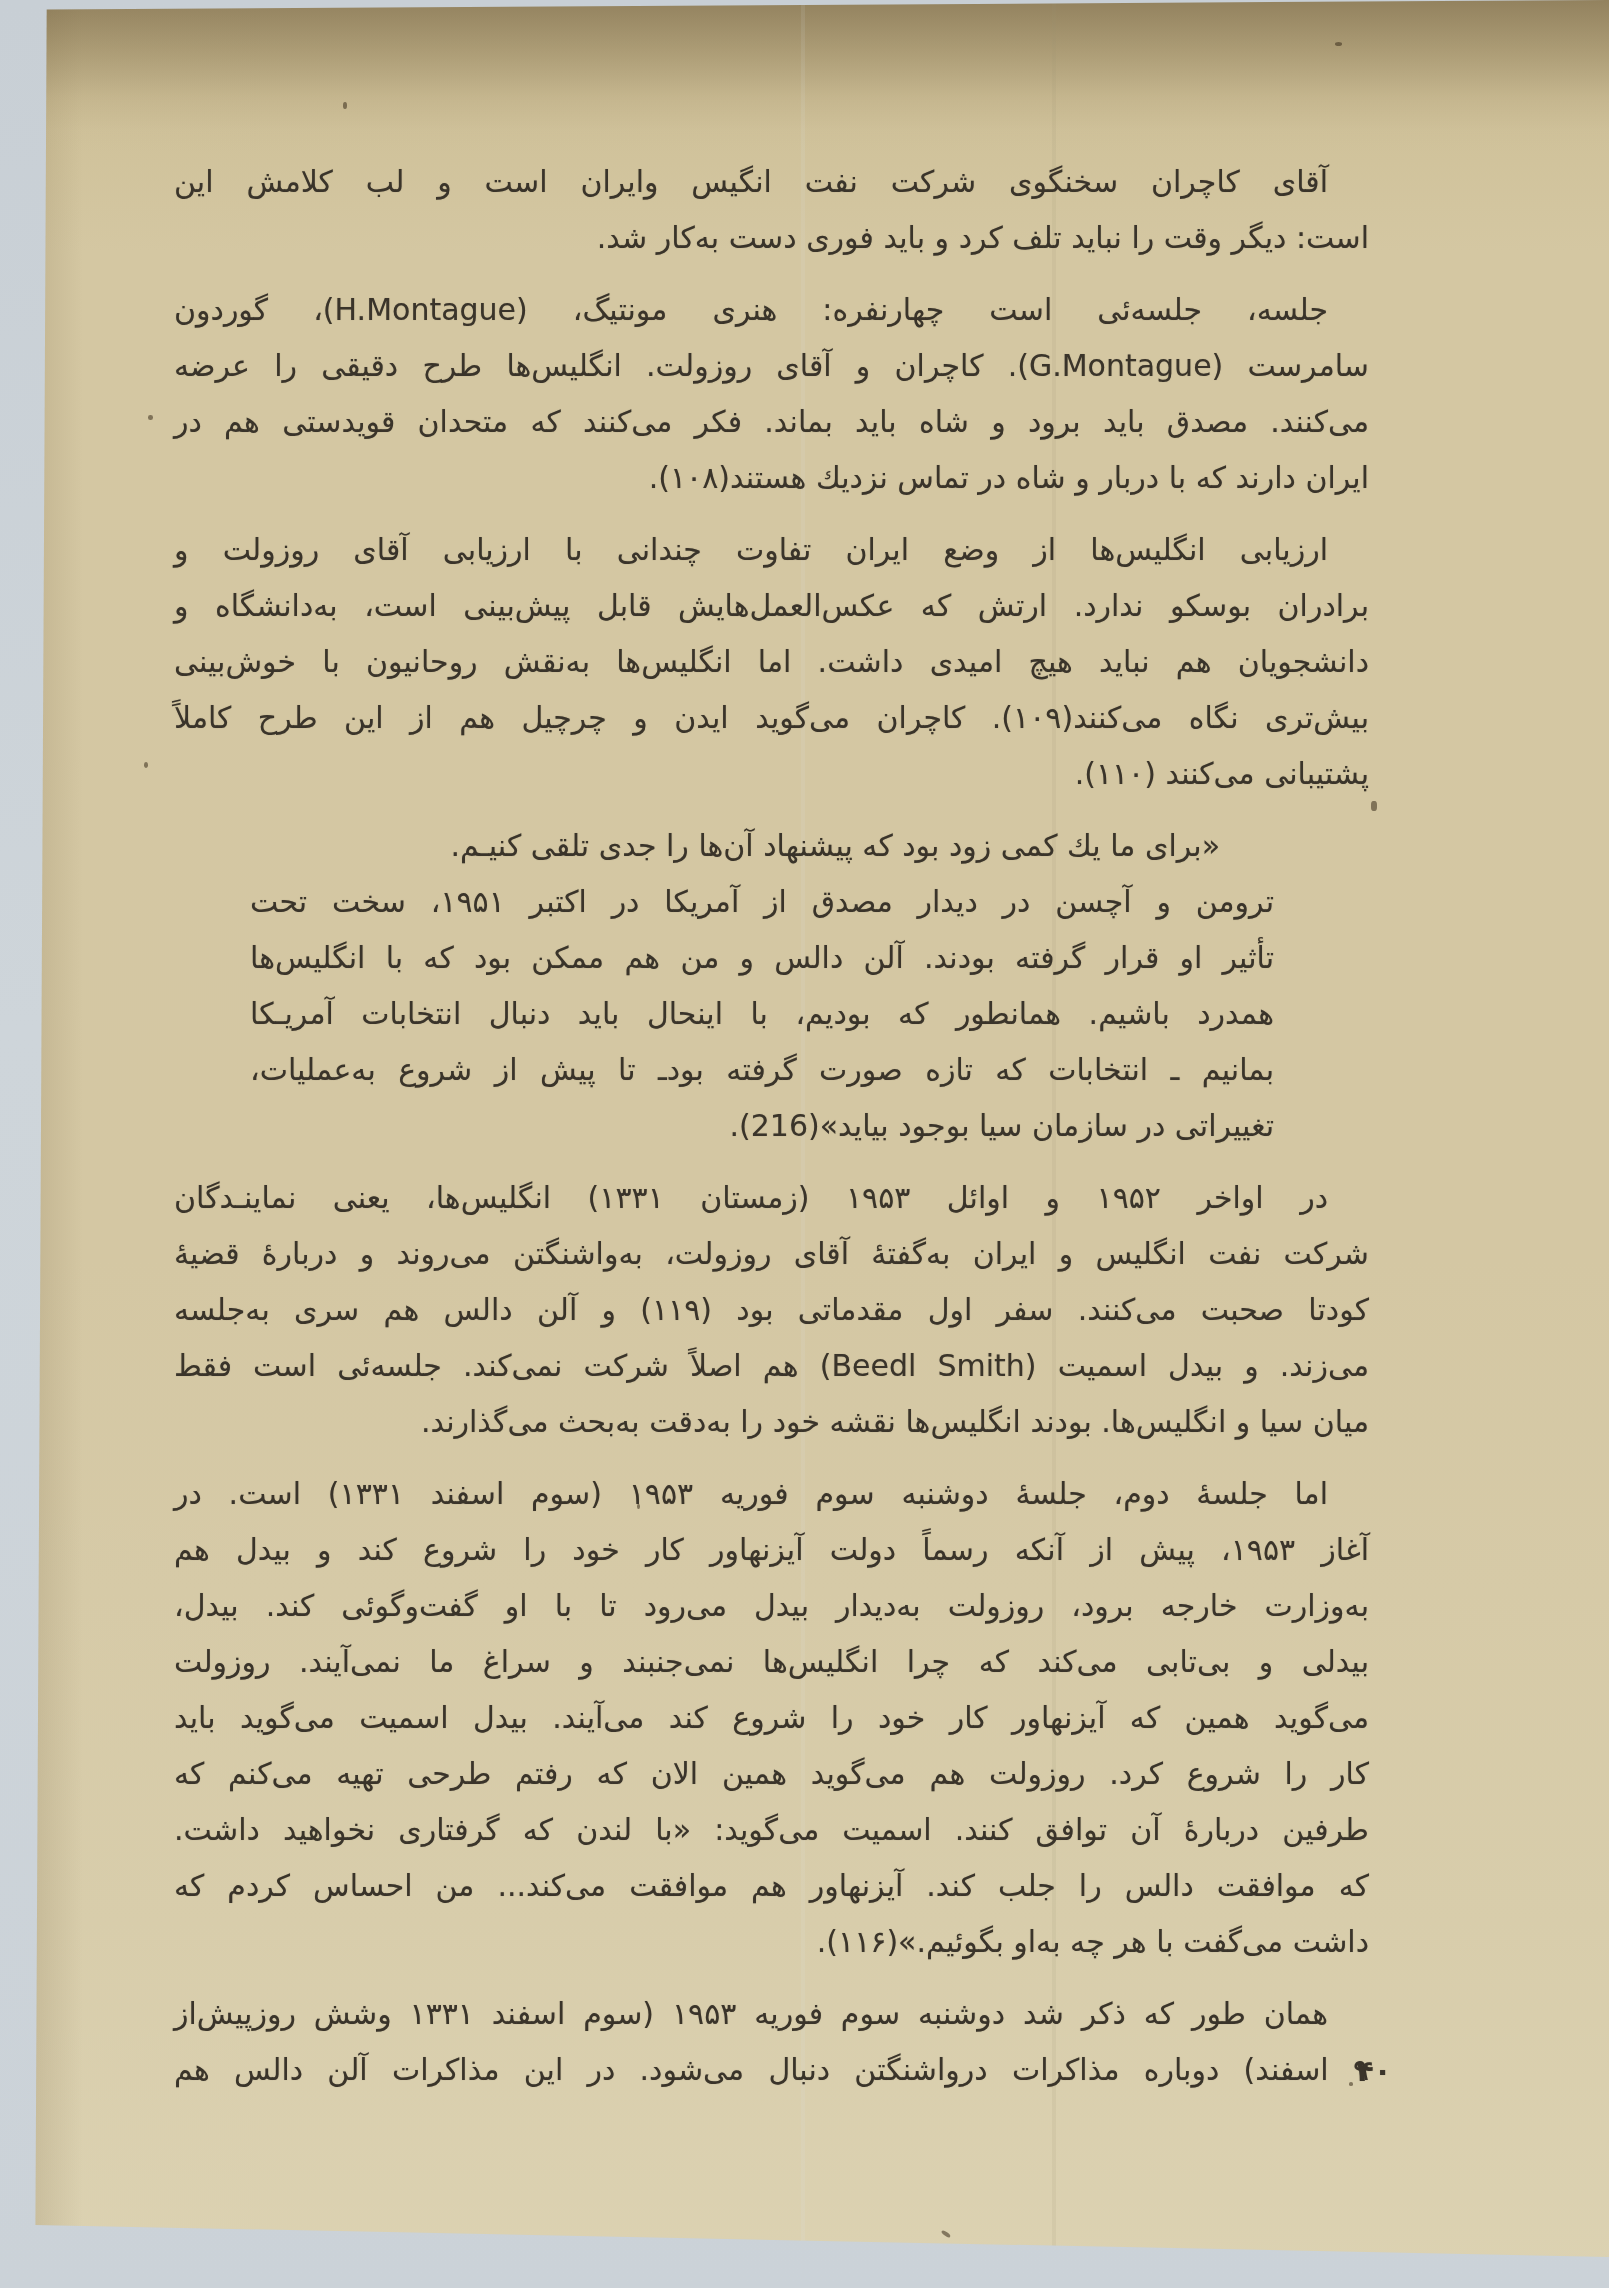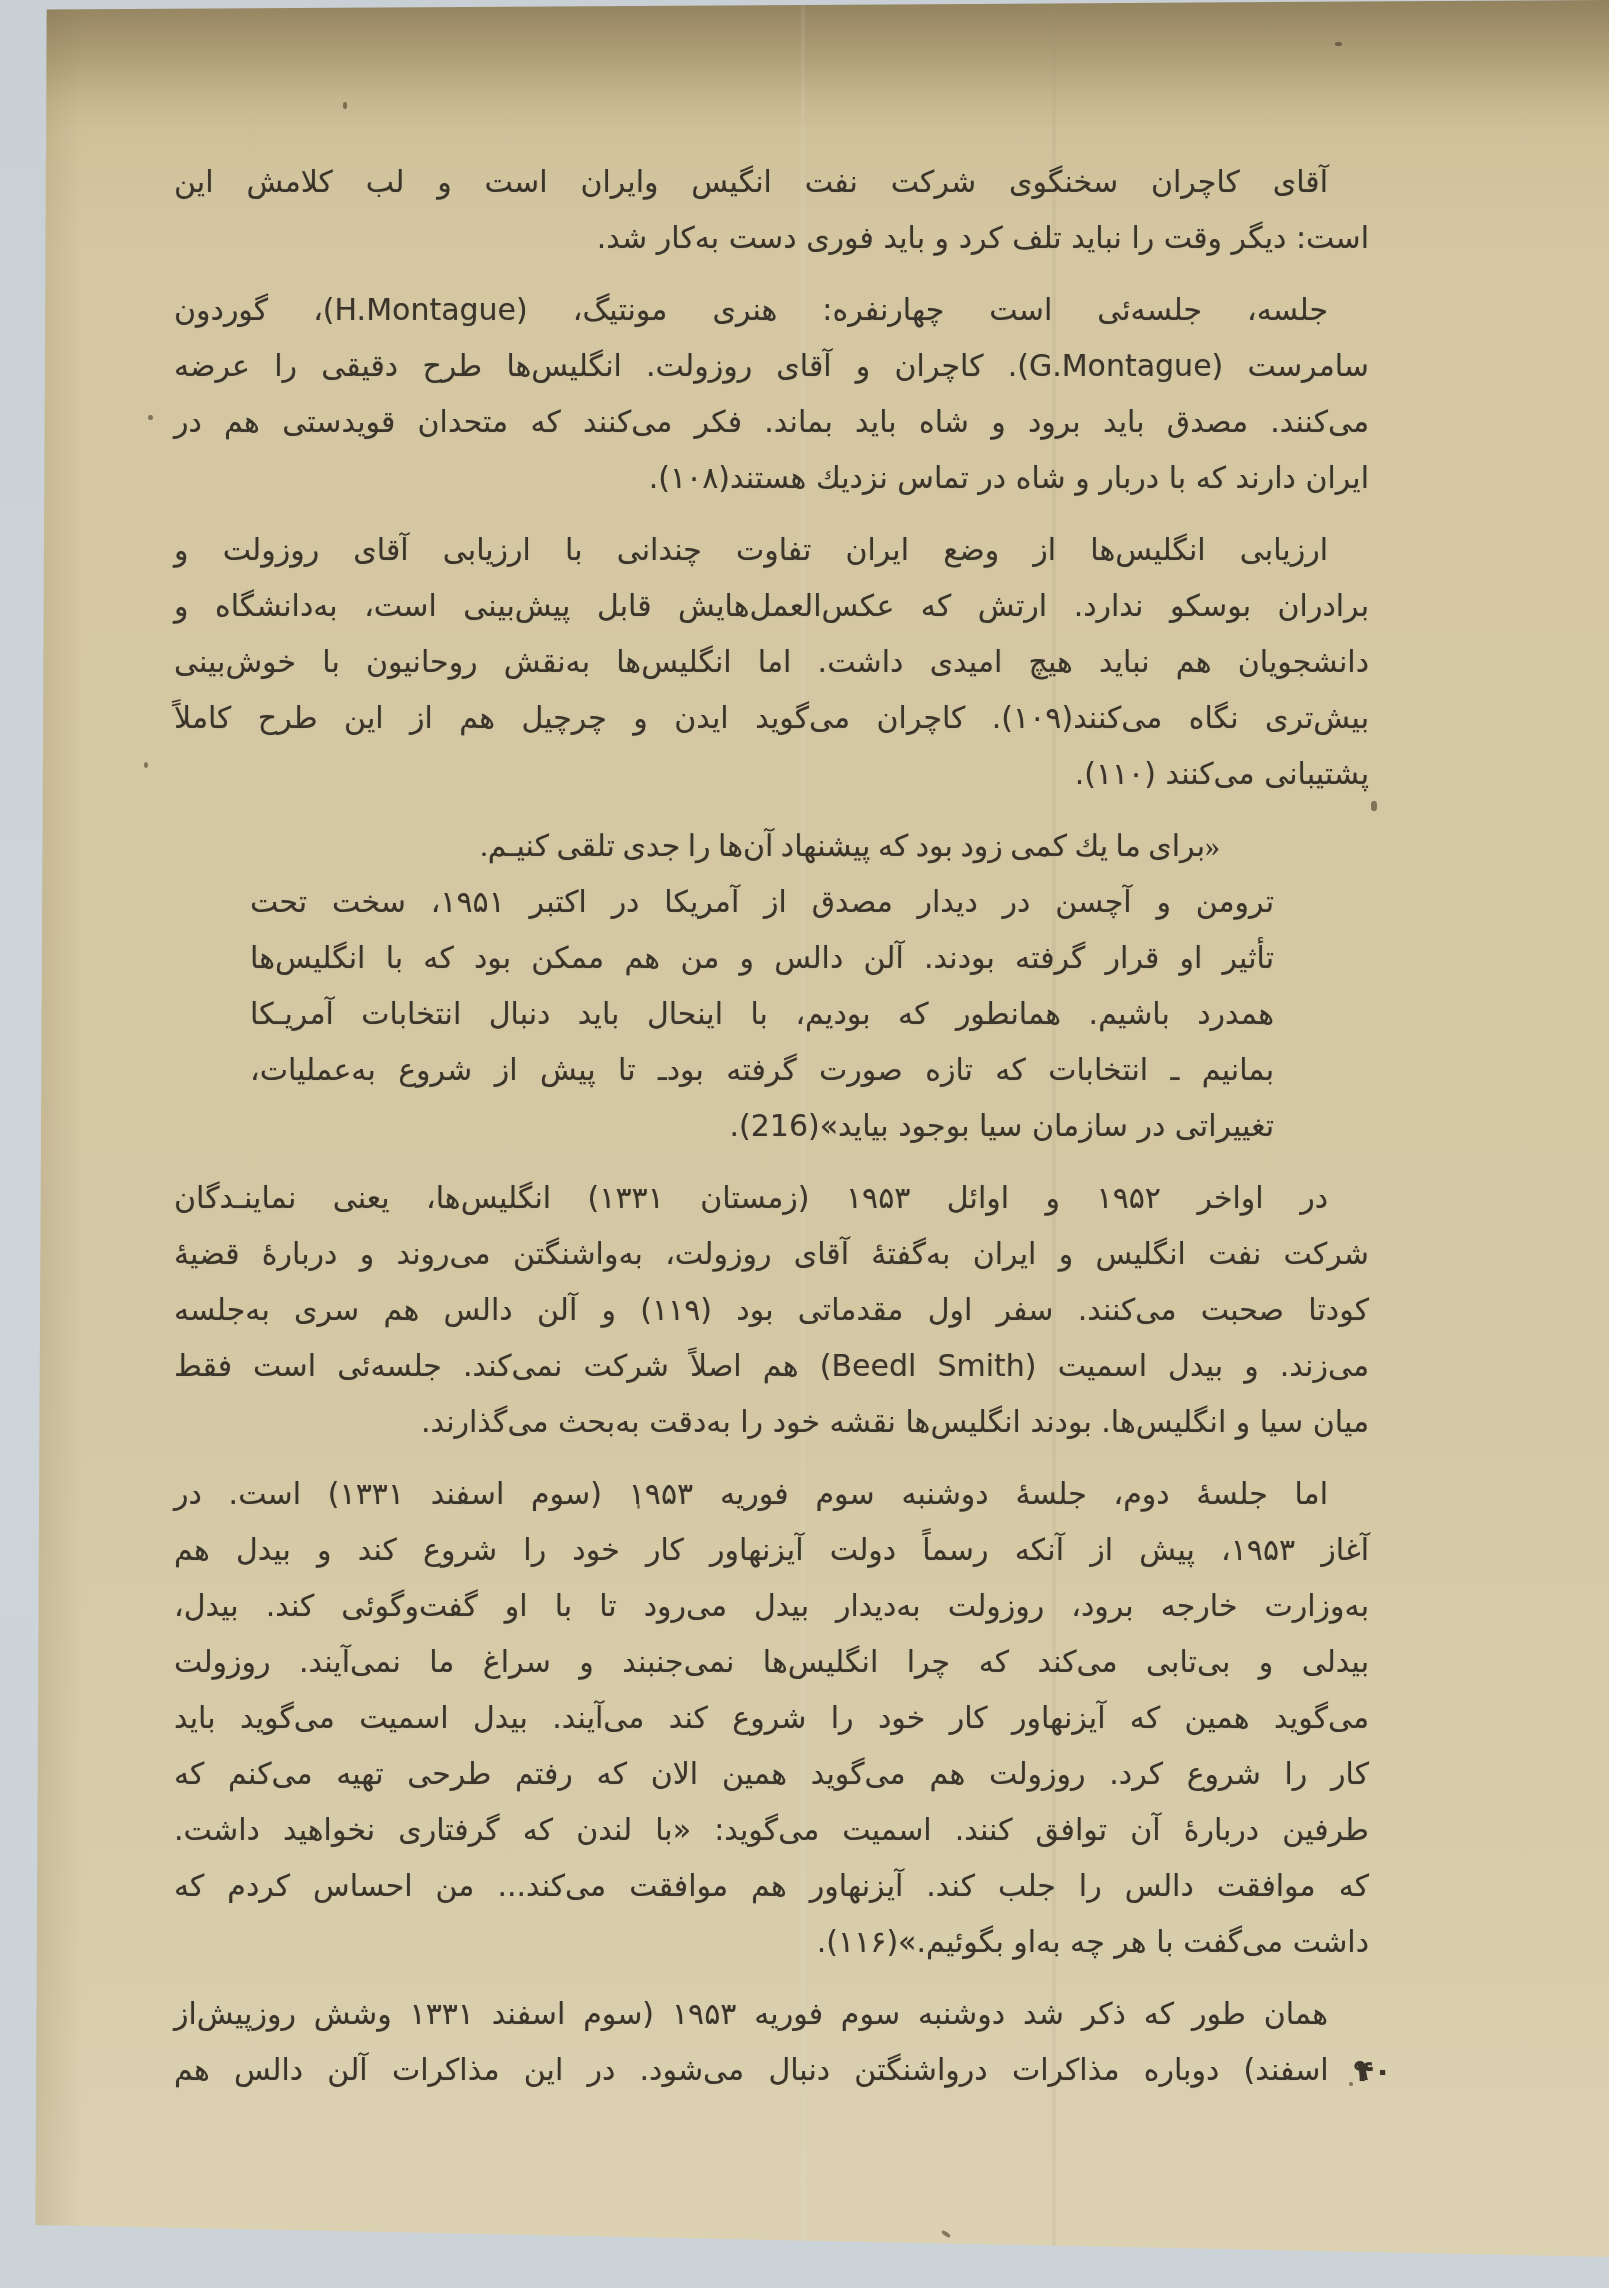--- a/index.html
+++ b/index.html
@@ -44,21 +44,21 @@
     color:var(--ink);
     font-size:30px;
     text-shadow:0 0 0.9px rgba(58,52,42,0.35);
   }
   .line{height:56px;line-height:56px;}
   .line.j{text-align:justify;text-align-last:justify;}
   .line.s{text-align:start;}
   .line.i{padding-right:41px;}
   .block{margin:16px;}
   .block.quote{margin-right:111px;margin-left:92px;}
-  .block.quote .line.i{padding-right:54px;font-family:Liberation Serif, serif;}
+  .block.quote .line.i{padding-right:54px;}
   .page-number{
     position:absolute;left:1356px;top:2054px;
     direction:rtl;font-size:29px;font-weight:bold;color:var(--ink);
     text-shadow:0 0 0.9px rgba(58,52,42,0.4);
   }
   .speck{position:absolute;background:rgba(58,46,28,0.55);border-radius:50%;}
 </style>
 </head>
 <body>
 

